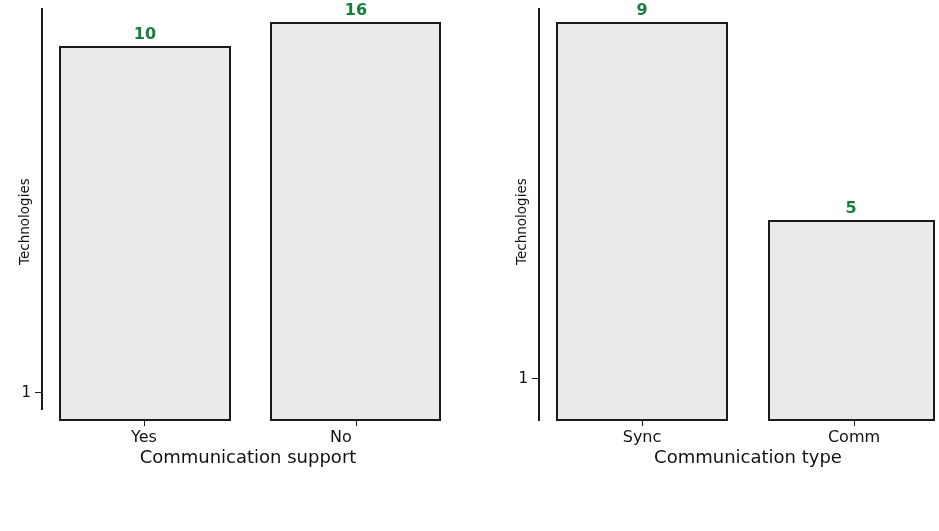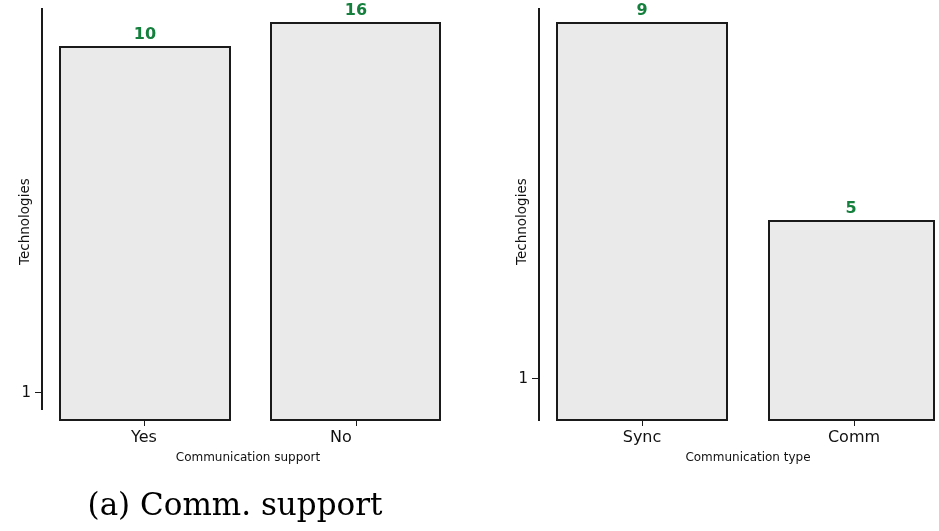--- a/index.html
+++ b/index.html
@@ -92,21 +92,21 @@
   .x-tick-label {
     position: absolute;
     font-size: 16px;
     line-height: 15px;
     text-align: center;
     color: #111111;
     white-space: nowrap;
   }
   .x-axis-title {
     position: absolute;
-    font-size: 12px;
+    font-size: 18px;
     line-height: 16px;
     text-align: center;
     color: #111111;
     white-space: nowrap;
   }
 
   
   .caption {
     position: absolute;
     left: 0;
@@ -141,21 +141,20 @@
 
       <div class="x-tick-mark" style="left:144px; top:421px;"></div>
       <div class="x-tick-label" style="left:94px; top:429px; width:100px;">Yes</div>
 
       <div class="x-tick-mark" style="left:356px; top:421px;"></div>
       <div class="x-tick-label" style="left:291px; top:429px; width:100px;">No</div>
 
       <div class="x-axis-title" style="left:98px; top:449px; width:300px;">Communication support</div>
     </div>
 
-    <div class="caption">(a) Comm. support</div>
   </div>
 
   <div class="subfigure" id="subfigure-b">
     <div class="plot">
 
       <div class="y-spine" style="left:68px; top:8px; height:413px;"></div>
       <div class="y-tick-mark" style="left:62px; top:378px;"></div>
       <div class="y-tick-label" style="left:32px; top:371px; width:26px;">1</div>
       <div class="y-axis-title" style="left:45px; top:265px;">Technologies</div>
 

